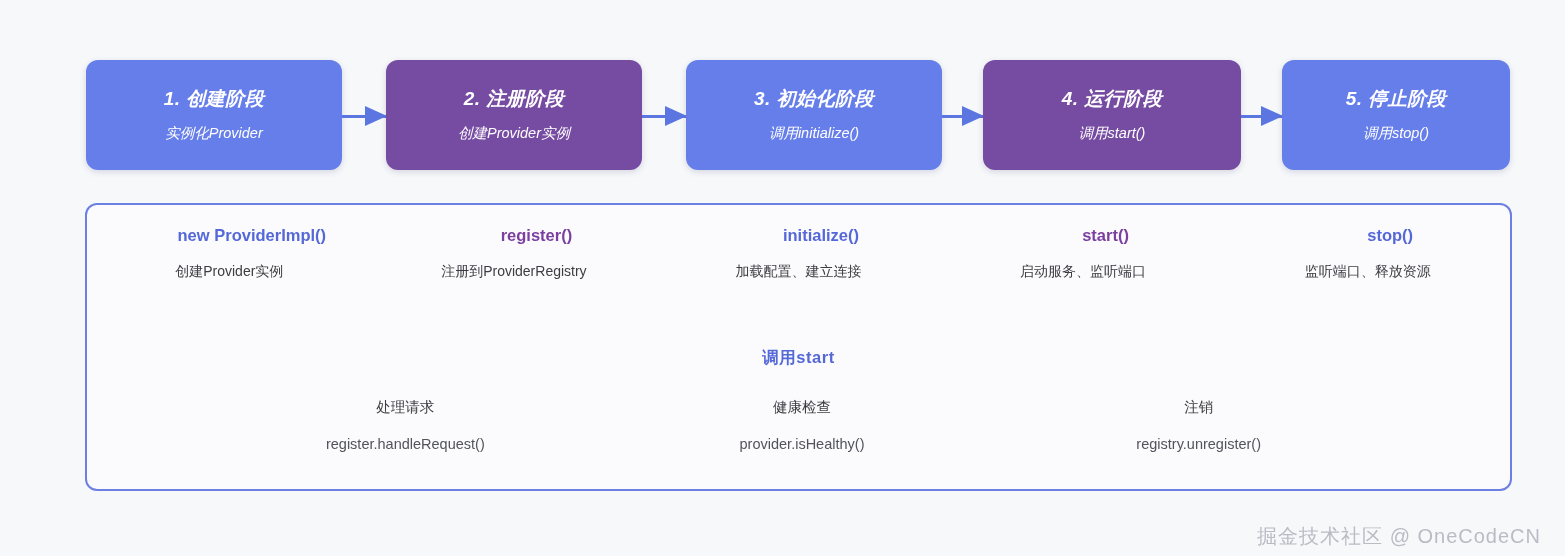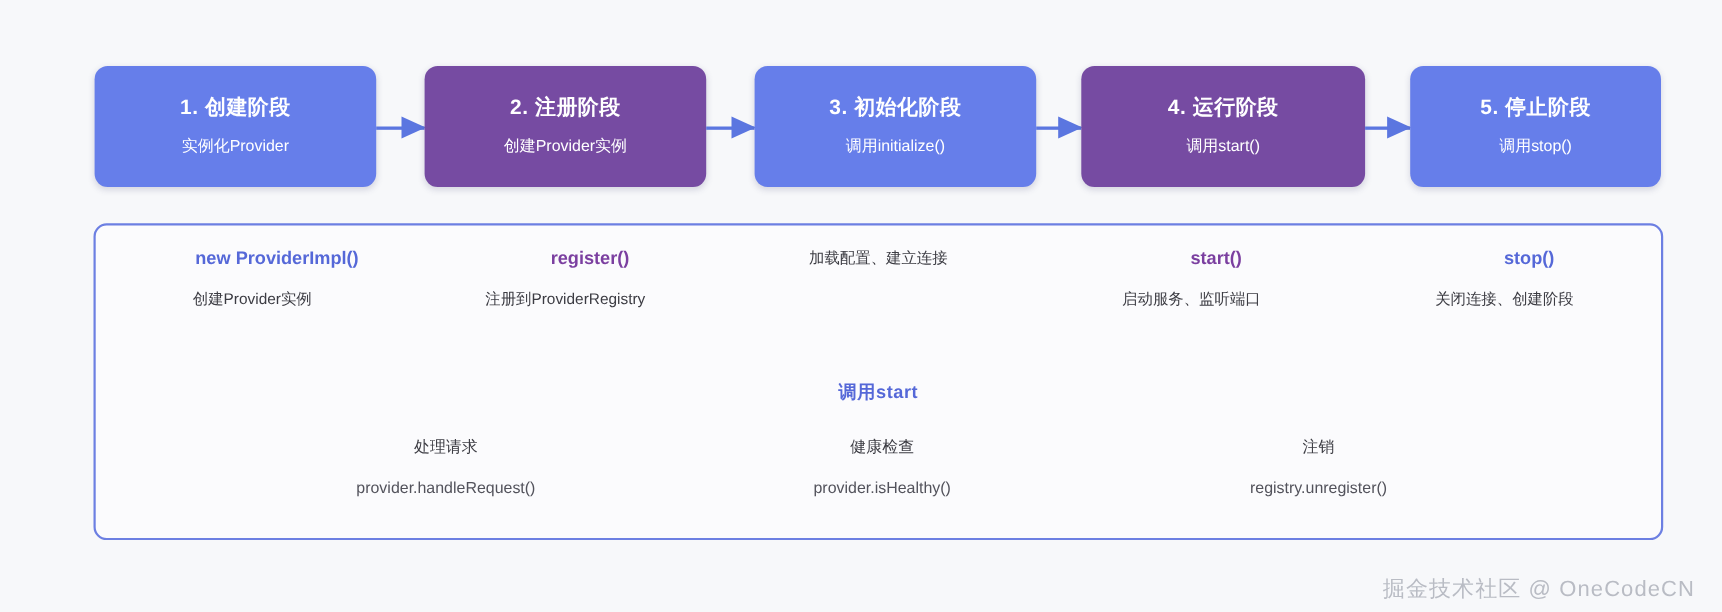--- a/index.html
+++ b/index.html
@@ -21,20 +21,21 @@
     height: 556px;
   }
 
   
   .phase-row {
     position: absolute;
     left: 86px;
     top: 60px;
     width: 1424px;
     height: 110px;
+    font-style: italic;
   }
 
   .phase-box {
     position: absolute;
     top: 0;
     height: 110px;
     border-radius: 12px;
     box-sizing: border-box;
     display: flex;
     flex-direction: column;
@@ -237,38 +238,39 @@
     <div class="ops-row">
       <div class="ops-col">
         <div class="op-name indigo" style="color: rgb(85, 104, 216);">new ProviderImpl()</div>
         <div class="op-desc">创建Provider实例</div>
       </div>
       <div class="ops-col">
         <div class="op-name purple" style="color: rgb(123, 63, 160);">register()</div>
         <div class="op-desc">注册到ProviderRegistry</div>
       </div>
       <div class="ops-col">
+        <div class="op-name indigo" style="color: rgb(85, 104, 216);">initialize()</div>
         <div class="op-desc">加载配置、建立连接</div>
       </div>
       <div class="ops-col">
         <div class="op-name purple" style="color: rgb(123, 63, 160);">start()</div>
         <div class="op-desc">启动服务、监听端口</div>
       </div>
       <div class="ops-col">
         <div class="op-name indigo" style="color: rgb(85, 104, 216);">stop()</div>
-        <div class="op-desc">关闭连接、创建阶段</div>
+        <div class="op-desc">监听端口、释放资源</div>
       </div>
     </div>
 
     <div class="runtime-heading" style="color: rgb(85, 104, 216);">调用start</div>
 
     <div class="runtime-row">
       <div class="runtime-col">
         <div class="rt-title">处理请求</div>
-        <div class="rt-code">provider.handleRequest()</div>
+        <div class="rt-code">register.handleRequest()</div>
       </div>
       <div class="runtime-col">
         <div class="rt-title">健康检查</div>
         <div class="rt-code">provider.isHealthy()</div>
       </div>
       <div class="runtime-col">
         <div class="rt-title">注销</div>
         <div class="rt-code">registry.unregister()</div>
       </div>
     </div>

